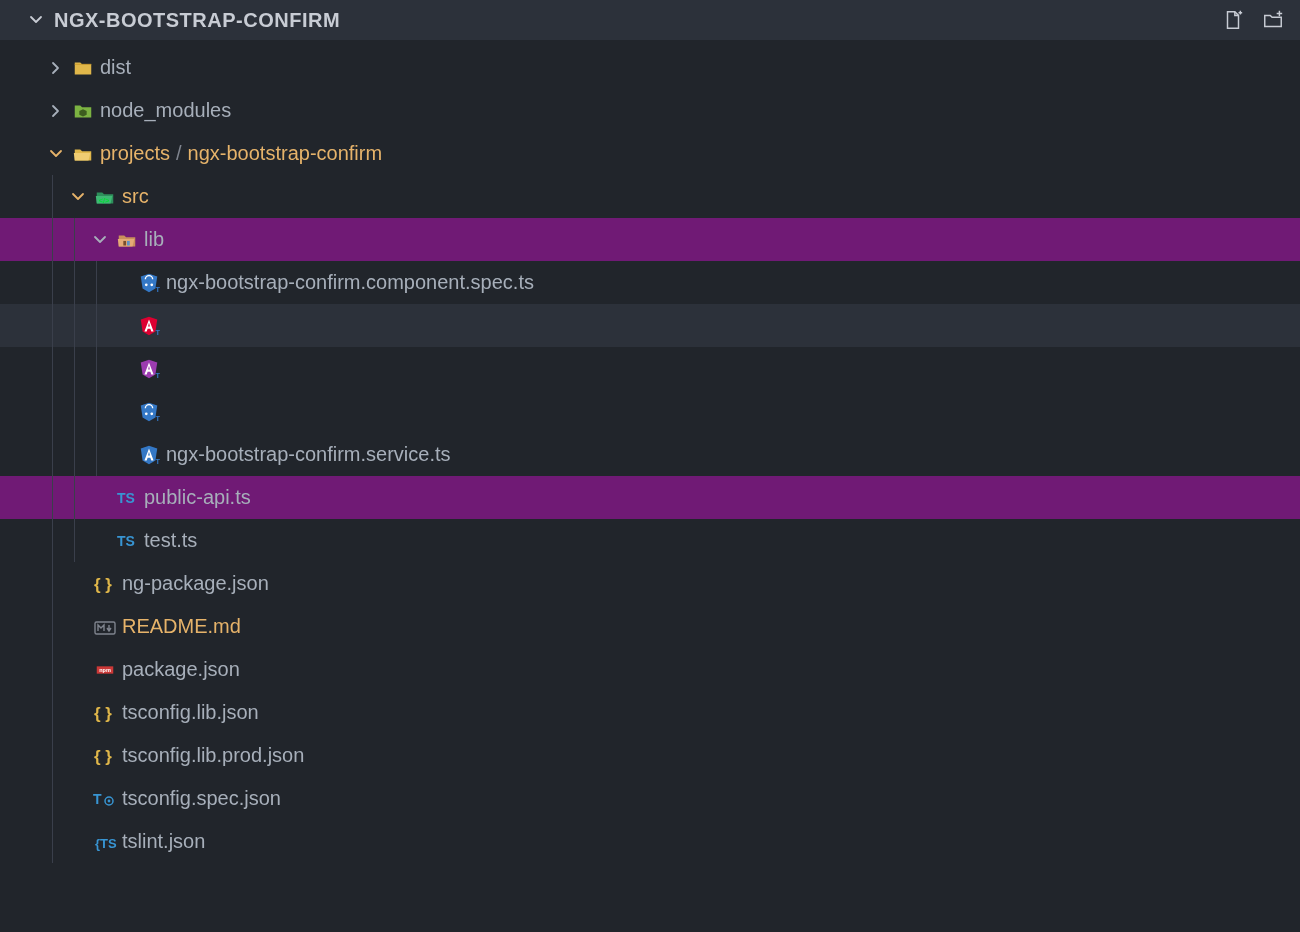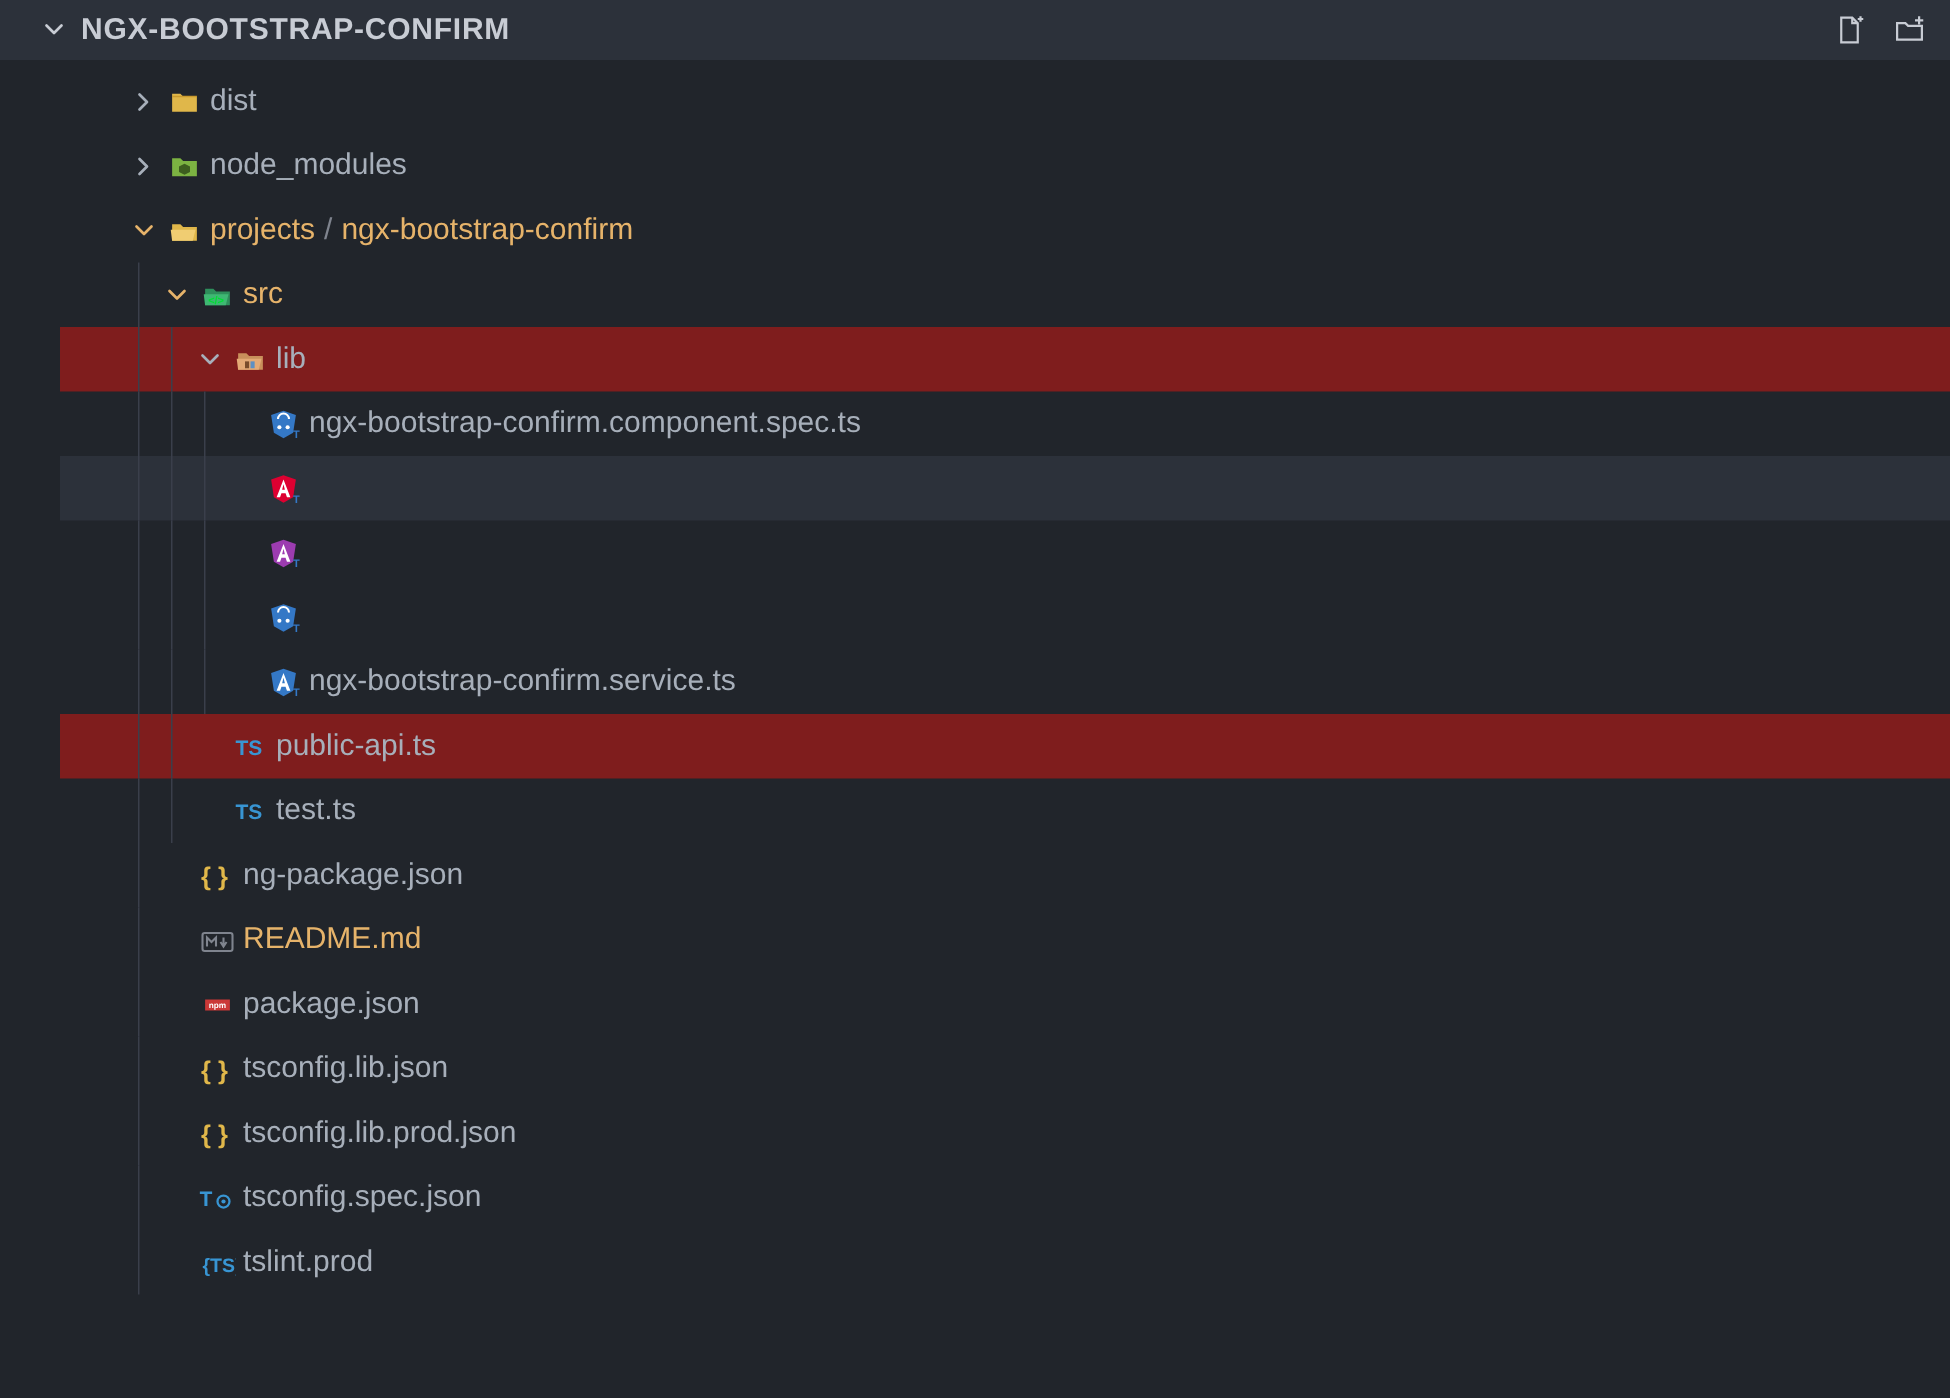--- a/index.html
+++ b/index.html
@@ -38,28 +38,27 @@
   .header-actions svg { display:block; }
   .tree {
     padding-top: 6px;
   }
   .row {
     display: flex;
     align-items: center;
     height: 43px;
     cursor: pointer;
     color: #a7afba;
-    margin-left: 40px;
   }
   .row.highlight-active {
     color: #e6b36a;
     text-align: right;
   }
   .row.dim-bg {
-    background: #7f1d1d;
+    background: #701a75;
   }
   .row.sel-bg {
     background: #2c313a;
   }
   .chevron {
     width: 24px;
     flex: none;
     display: flex;
     align-items: center;
     justify-content: center;
@@ -391,15 +390,15 @@
     <div class="row">
       <span class="guide-wrap" style="width: 66px;">
         <span class="guide" style="left: 52px;"></span>
       </span>
       <span class="chevron"></span>
       <span class="icon">
         <svg width="24" height="22" viewBox="0 0 24 22">
           <text x="2" y="17" font-size="13" font-weight="600" fill="#3895d3">{<tspan fill="#3895d3">TS</tspan>}</text>
         </svg>
       </span>
-      <span class="label">tslint.prod</span>
+      <span class="label">tslint.json</span>
     </div>
   </div>
 
 </body></html>

